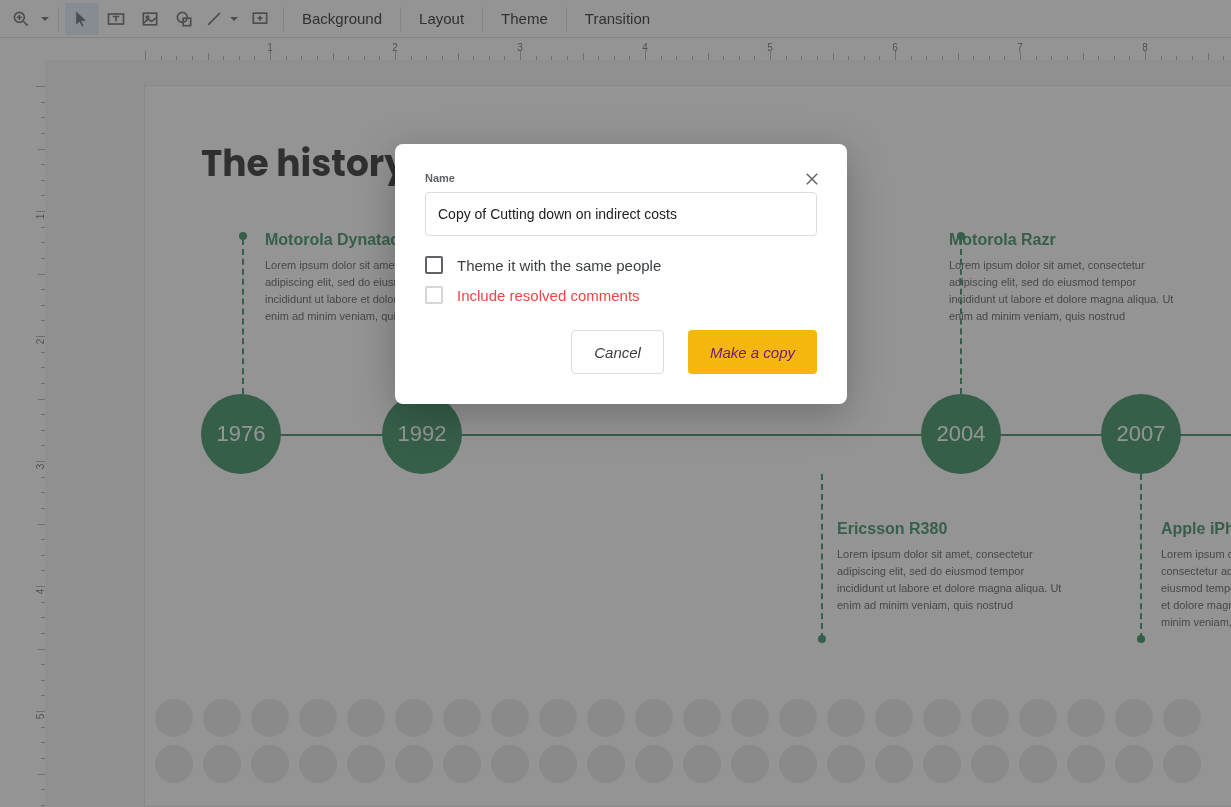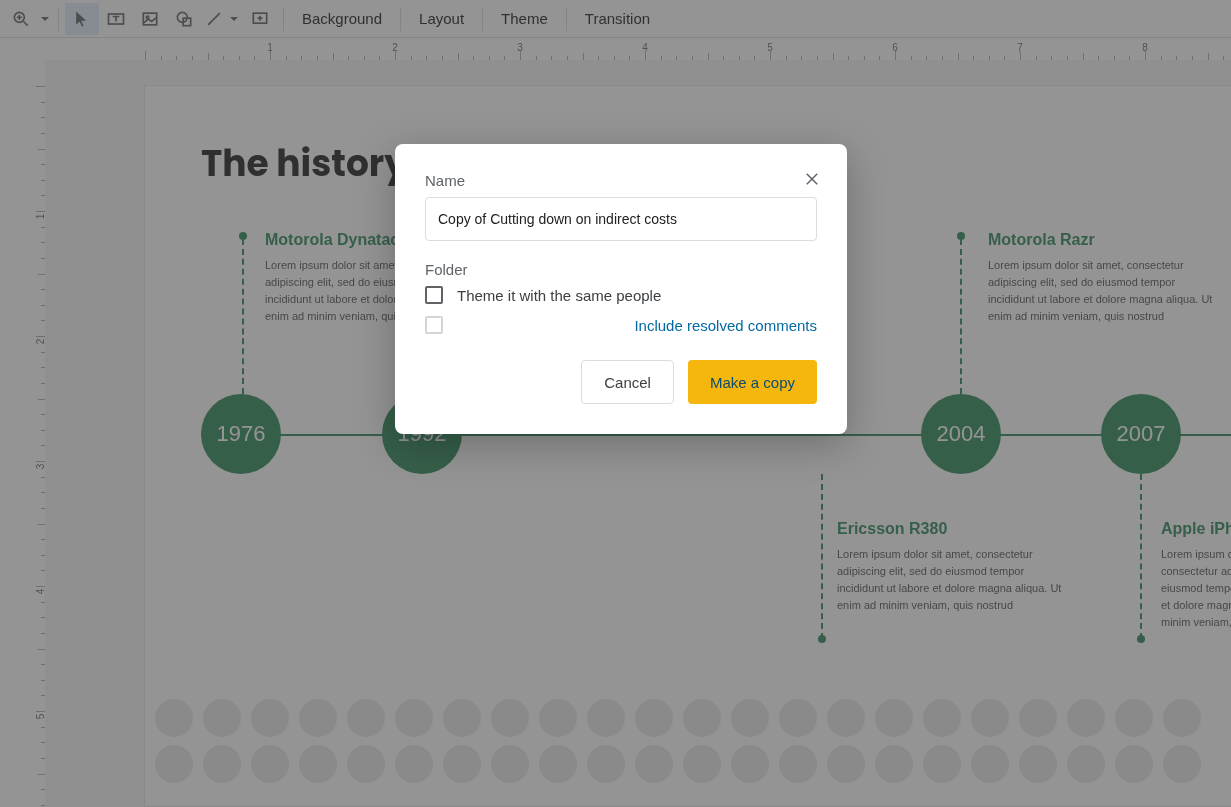--- a/index.html
+++ b/index.html
@@ -39,33 +39,33 @@
 
   .gray-circle { position:absolute; width:38px; height:38px; border-radius:50%; background:#e8e8e8; }
 
   
   .dim { position:absolute; inset:0; background:rgba(60,60,60,0.55); }
 
   
   .modal { position:absolute; top:144px; left:395px; width:452px; background:#fff; border-radius:8px; box-shadow:0 10px 40px rgba(0,0,0,.25); padding:28px 30px 30px 30px; }
   .modal-title { font-size:23px; color:#202124; font-weight:400; margin-bottom:18px; }
   .modal-close { position:absolute; top:20px; right:20px; color:#5f6368; cursor:pointer; padding:6px; }
-  .mlabel { font-size:15px; color:#5f6368; margin-bottom:8px; }
+  .mlabel { font-size:11px; color:#5f6368; margin-bottom:8px;font-weight:bold; }
   .minput { width:100%; height:44px; border:1px solid #dadce0; border-radius:4px; padding:0 12px; font-size:14px; color:#202124; margin-bottom:20px; }
   .folder-sel { width:100%; height:44px; border:1px solid #dadce0; border-radius:4px; display:flex; align-items:center; padding:0 12px; gap:10px; margin-bottom:20px; cursor:pointer; }
   .folder-sel .icn { color:#5f6368; }
   .folder-sel .name { font-size:13px; color:#3c4043; }
   .mcheck { display:flex; align-items:center; gap:14px; margin-bottom:12px; font-size:15px; color:#3c4043; }
-  .mcheck.disabled { color:#0369a1;justify-content:space-between; }
+  .mcheck.disabled { color:#ef4444; }
   .mcheck .box { width:18px; height:18px; border:2px solid #5f6368; border-radius:2px; flex-shrink:0; }
   .mcheck.disabled .box { border-color:#d5d5d5; }
   .mbuttons { display:flex; justify-content:flex-end; gap:14px; margin-top:26px; }
-  .btn { height:44px; padding:0 22px; border-radius:4px; font-size:15px; display:flex; align-items:center; cursor:pointer; }
+  .btn { height:44px; padding:0 22px; border-radius:4px; font-size:15px; display:flex; align-items:center; cursor:pointer;font-style:italic; }
   .btn-cancel { background:#fff; border:1px solid #dadce0; color:#3c4043; }
-  .btn-make { background:#f5b70e; color:#0c4a6e; border:none; font-weight:500; }
+  .btn-make { background:#f5b70e; color:#701a75; border:none; font-weight:500;margin-left:10px; }
 </style>
 </head>
 <body>
 
 <div class="toolbar">
   <div class="tool-btn">
     <svg viewBox="0 0 24 24" fill="none" stroke="currentColor" stroke-width="2">
         <circle cx="10" cy="10" r="6"></circle>
         <line x1="15" y1="15" x2="20" y2="20"></line>
         <line x1="10" y1="7" x2="10" y2="13"></line>
@@ -280,21 +280,21 @@
 
     <div class="tl-dash" style="left:97px; top:153px; height:155px;"></div>
     <div class="tl-dot" style="left:98px; top:150px;"></div>
     <div class="tl-entry" style="left:120px; top:144px;">
       <div class="h">Motorola Dynatac 8000X</div>
       <div class="p">Lorem ipsum dolor sit amet, consectetur adipiscing elit, sed do eiusmod tempor incididunt ut labore et dolore magna aliqua. Ut enim ad minim veniam, quis nostrud</div>
     </div>
 
     <div class="tl-dash" style="left:815px; top:153px; height:155px;"></div>
     <div class="tl-dot" style="left:816px; top:150px;"></div>
-    <div class="tl-entry" style="left:843px; top:144px;">
+    <div class="tl-entry" style="left:804px; top:144px;">
       <div class="h">Motorola Razr</div>
       <div class="p">Lorem ipsum dolor sit amet, consectetur adipiscing elit, sed do eiusmod tempor incididunt ut labore et dolore magna aliqua. Ut enim ad minim veniam, quis nostrud</div>
     </div>
 
     <div class="tl-dash" style="left:676px; top:388px; height:165px;"></div>
     <div class="tl-dot" style="left:677px; top:553px;"></div>
     <div class="tl-entry" style="left:692px; top:433px;">
       <div class="h">Ericsson R380</div>
       <div class="p">Lorem ipsum dolor sit amet, consectetur adipiscing elit, sed do eiusmod tempor incididunt ut labore et dolore magna aliqua. Ut enim ad minim veniam, quis nostrud</div>
     </div>
@@ -361,21 +361,20 @@
   <div class="modal-close">
     <svg width="18" height="18" viewBox="0 0 24 24" stroke="currentColor" stroke-width="2">
         <line x1="5" y1="5" x2="19" y2="19"></line>
         <line x1="19" y1="5" x2="5" y2="19"></line>
       </svg>
   </div>
 
   <div class="mlabel">Name</div>
   <input class="minput" value="Copy of Cutting down on indirect costs" style="">
 
-  <div class="mlabel">Folder</div>
 
   <label class="mcheck">
     <span class="box"></span>
     <span>Theme it with the same people</span>
   </label>
   <label class="mcheck disabled">
     <span class="box"></span>
     <span>Include resolved comments</span>
   </label>
 

